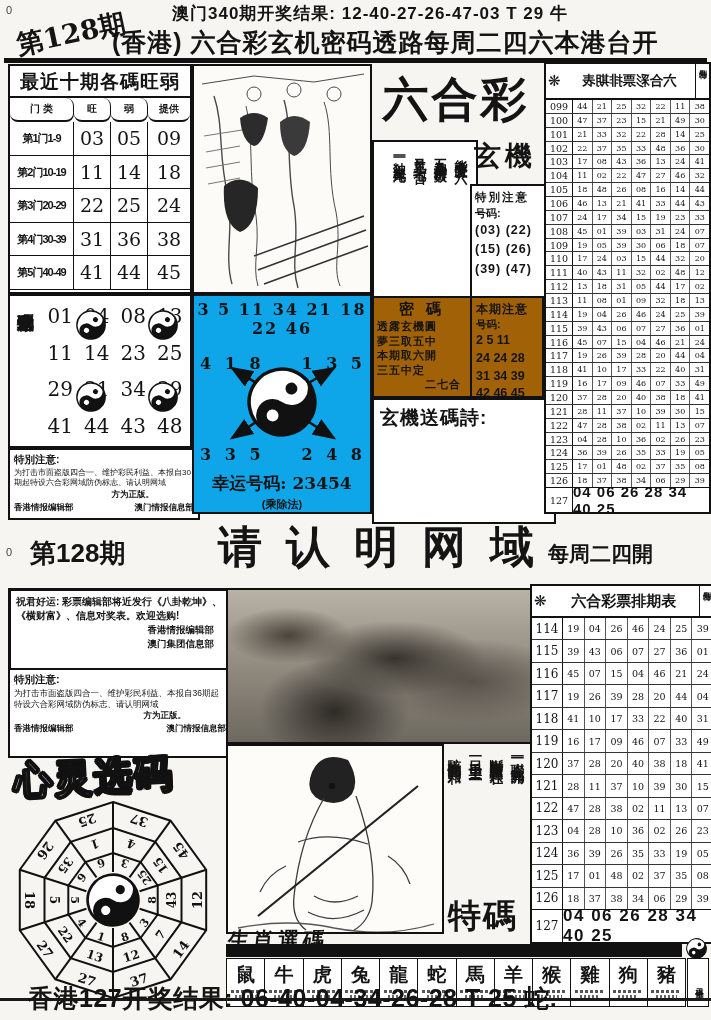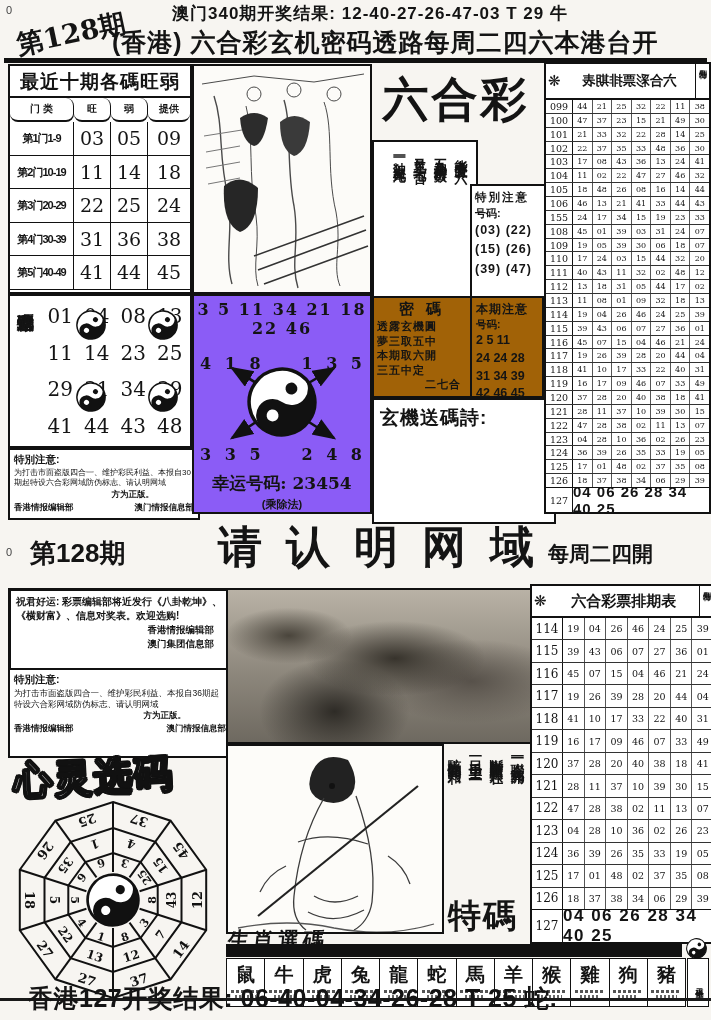--- a/index.html
+++ b/index.html
@@ -38,21 +38,21 @@
   
   .notice{border:2px solid #111;background:#fff;padding:3px 4px;}
   #notice1{left:8px;top:448px;width:180px;height:62px;}
   .notice .nt{font-size:10.5px;font-weight:900;}
   .notice .nb{font-size:8px;line-height:1.3;margin-top:1px;}
   .notice .nl2{font-size:8.5px;font-weight:bold;text-align:right;padding-right:40px;}
   .notice .sigs{display:flex;justify-content:space-between;font-size:8.5px;font-weight:900;margin-top:1px;}
 
   
   #illu{left:192px;top:64px;width:176px;height:226px;border:2px solid #111;background:#fcfbf8;}
-  #mystic{left:192px;top:294px;width:176px;height:216px;border:2px solid #111;background:#8b5cf6;}
+  #mystic{left:192px;top:294px;width:176px;height:216px;border:2px solid #111;background:#0ea5e9;}
   #mystic-top{font-size:16px;font-weight:bold;font-family:"DejaVu Serif",serif;text-align:center;margin-top:4px;letter-spacing:2px;}
   #mystic-mid{position:relative;width:176px;height:128px;}
   #mystic-mid .corner{position:absolute;font-size:16px;font-weight:bold;font-family:"DejaVu Serif",serif;letter-spacing:4px;}
   #m-tl{left:6px;top:16px;} #m-tr{right:4px;top:16px;} #m-bl{left:6px;bottom:2px;} #m-br{right:4px;bottom:2px;}
   #mystic-yy{position:absolute;left:53px;top:29px;}
   #lucky-line{font-size:17px;font-weight:900;text-align:center;margin-top:6px;font-family:"DejaVu Serif",serif;}
   #method-line{font-size:11px;font-weight:bold;text-align:center;margin-top:2px;}
 
   
   #brand{left:372px;top:62px;width:168px;height:76px;font-size:46px;font-weight:900;text-align:center;line-height:74px;letter-spacing:3px;}
@@ -313,20 +313,21 @@
     <div id="method-line">(乘除法)</div>
   </div>
 
   <div class="abs serif" id="brand">六合彩</div>
   <div class="abs" id="poem1box">
       <div class="vcol">能者多劳叹二六，</div>
       <div class="vcol">五九相乘得出数，</div>
       <div class="vcol">又见三二与七合。</div>
       <div class="vcol">一一独立出九尾。</div>
     </div>
+  <div class="abs serif" id="xuanji-sub">玄機</div>
   <div class="abs" id="specialbox">
     <div class="st">特別注意</div>
     <div class="sl">号码:</div>
     <div id="special-rows">
         <div>(03) (22)</div>
         <div>(15) (26)</div>
         <div>(39) (47)</div>
       </div>
   </div>
 
@@ -438,21 +439,21 @@
           <span class="sissue">106</span>
           <span class="scell">46</span>
           <span class="scell">13</span>
           <span class="scell">21</span>
           <span class="scell">41</span>
           <span class="scell">33</span>
           <span class="scell">44</span>
           <span class="scell">43</span>
         </div>
         <div class="srow">
-          <span class="sissue">155</span>
+          <span class="sissue">107</span>
           <span class="scell">24</span>
           <span class="scell">17</span>
           <span class="scell">34</span>
           <span class="scell">15</span>
           <span class="scell">19</span>
           <span class="scell">23</span>
           <span class="scell">33</span>
         </div>
         <div class="srow">
           <span class="sissue">108</span>

